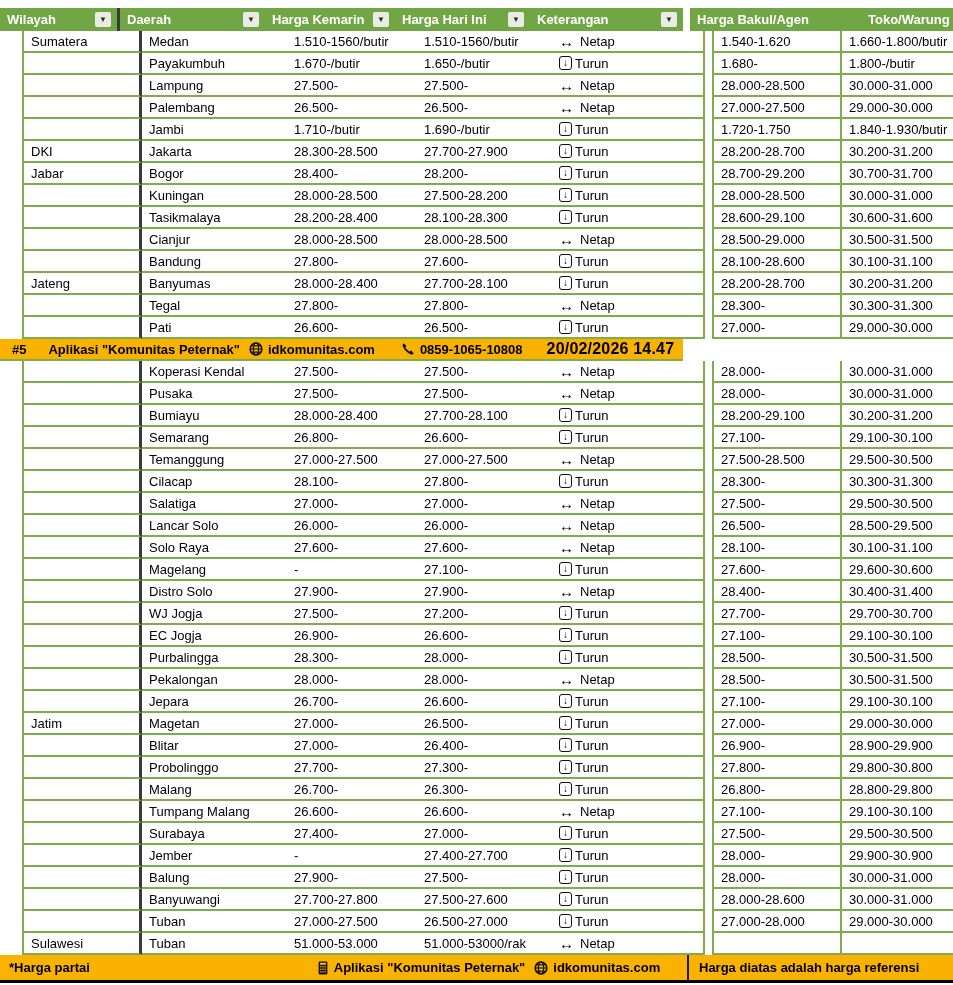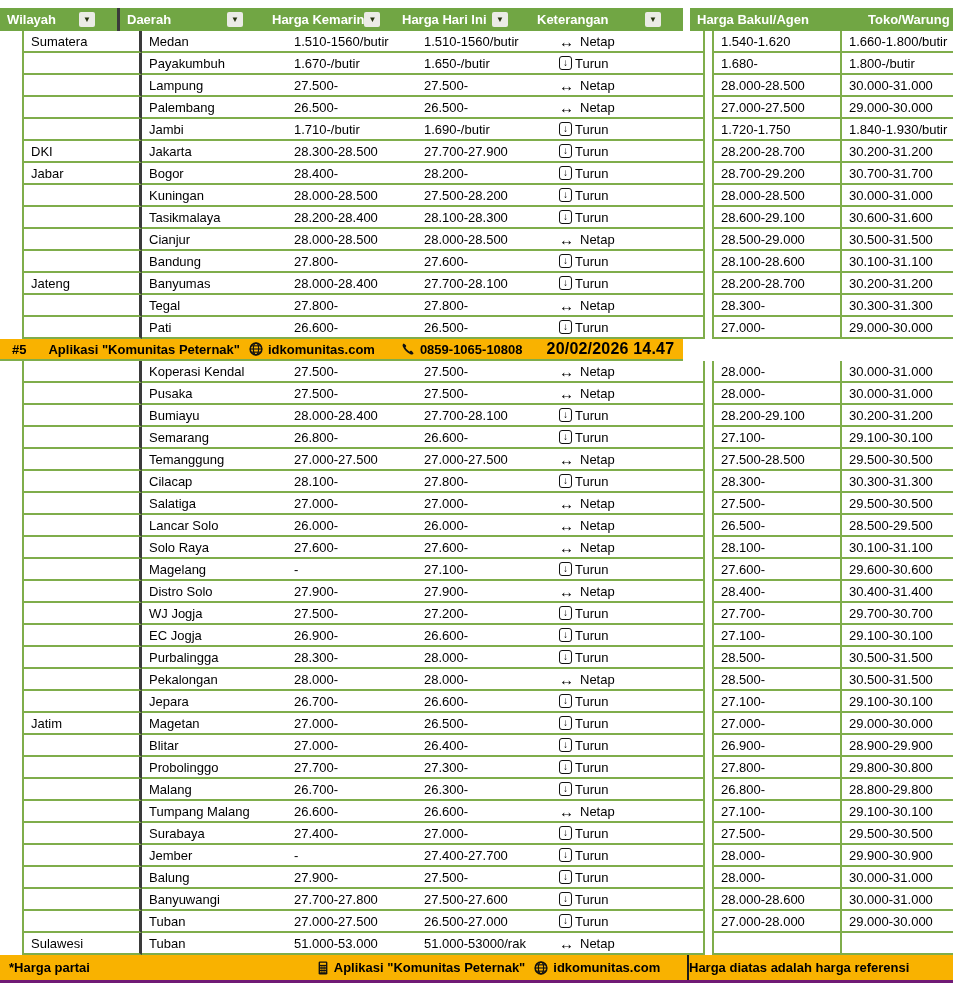--- a/index.html
+++ b/index.html
@@ -10,21 +10,21 @@
   }
   .sheet { width: 953px; height: 985px; padding-top: 8px; background: #fff; }
 
   
   .hdr { display: grid; grid-template-columns: 683px 7px 263px; height: 23px; }
   .hdr-left  { display: grid; grid-template-columns: 120px 145px 130px 135px 153px; background: #71A644; }
   .hdr-right { display: grid; grid-template-columns: 130px 133px; background: #71A644; gap: 41px; }
   .hdr-gap { background: #fff; }
   .hcell {
     display: flex; align-items: center; justify-content: space-between;
-    padding: 0 22px 0 7px; color: #fff; font-weight: bold; font-size: 13px;
+    padding: 0 6px 0 7px; color: #fff; font-weight: bold; font-size: 13px;
     white-space: nowrap; overflow: hidden;
   }
   .hcell.dark-right { border-right: 3px solid #3a3a3a; }
   .filter-btn {
     width: 16px; height: 15px; flex: 0 0 16px;
     background: #ebebe6; border-radius: 2px;
     display: flex; align-items: center; justify-content: center;
     font-size: 8px; color: #27320f; line-height: 1; cursor: pointer;
   }
 
@@ -61,31 +61,31 @@
     font-size: 13px; font-weight: 600;
   }
   .banner-left .num { margin-right: 22px; }
   .banner-left .app { margin-right: 9px; }
   .banner-left .site { margin-right: 26px; }
   .banner-left .phone-num { margin-right: 24px; }
   .banner-left .dt { font-size: 16px; font-weight: 700; letter-spacing: 0.2px; }
   .ico { display: inline-flex; align-items: center; margin-right: 5px; }
 
   
-  .footer { display: grid; grid-template-columns: 687px 2px 264px; height: 28px; border-bottom: 3px solid #701a75; }
+  .footer { display: grid; grid-template-columns: 687px 2px 264px; height: 28px; border-bottom: 3px solid #000000; }
   .footer-left {
     background: #F9B200; position: relative; display: flex; align-items: center;
     justify-content: center; padding-left: 290px; font-size: 13px; font-weight: 600;
     white-space: nowrap; overflow: hidden;
   }
   .footer-left .note { position: absolute; left: 9px; font-weight: 600; }
   .footer-left .app { margin-right: 9px; }
   .footer-div { background: #1a1a1a; }
   .footer-right {
-    background: #F9B200; display: flex; align-items: center; 
+    background: #F9B200; display: flex; align-items: center; padding-left: 10px;
     font-size: 13px; font-weight: 600; white-space: nowrap; overflow: hidden;
   }
   svg { display: block; }
 </style>
 </head>
 <body>
 
 <div class="sheet">
 
   <div class="hdr">

